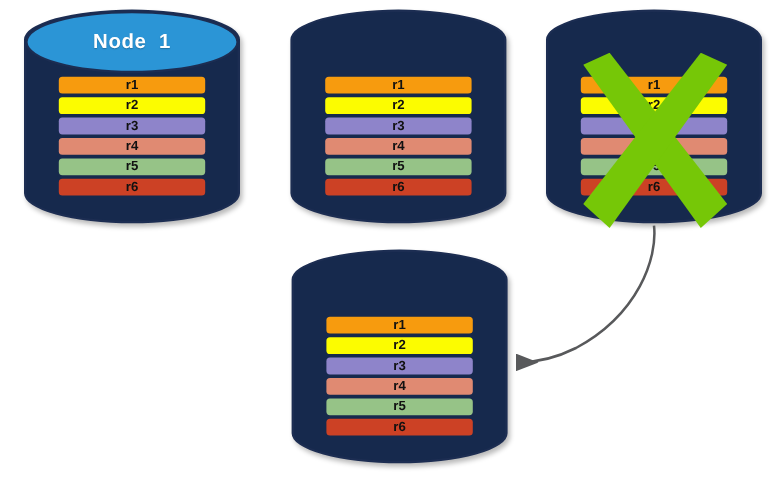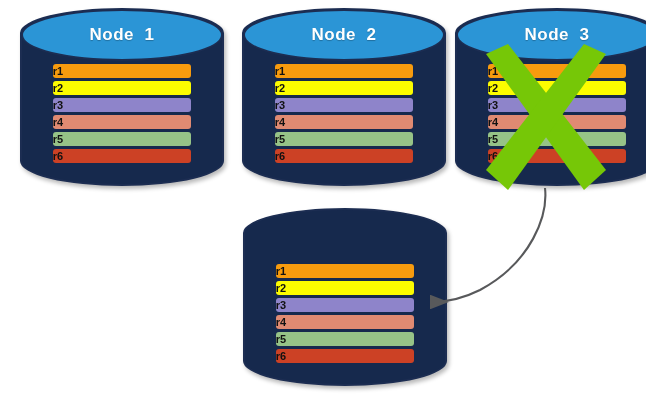--- a/index.html
+++ b/index.html
@@ -12,21 +12,20 @@
     width: 646px;
     height: 402px;
     background: #ffffff;
     overflow: hidden;
     font-family: "Liberation Sans", sans-serif;
   }
 
   
   .node {
     position: absolute;
-    padding-left: 24px;
   }
   .node-body {
     position: absolute;
     left: 0;
     top: 0;
     width: 100%;
     height: 100%;
     background: #16294d;
     border-radius: 50% / 14%;
     border: 2px solid #1c2d52;
@@ -62,21 +61,21 @@
     top: 56px;
     display: flex;
     flex-direction: column;
     gap: 3px;
   }
   .row-bar {
     height: 14px;
     border-radius: 3px;
     display: flex;
     align-items: center;
-    justify-content: flex-start;
+    justify-content: center;
     color: #111111;
     font-size: 11px;
     font-weight: bold;
     line-height: 1;
     box-sizing: border-box;
   }
 
   
   .x-overlay {
     position: absolute;
@@ -120,23 +119,20 @@
           <span>r5</span>
         </div>
       <div class="row-bar" style="background:#cc4125;">
           <span>r6</span>
         </div>
     </div>
   </div>
 
   <div class="node" style="left:242px; top:8px; width:180px; height:178px;">
     <div class="node-body"></div>
-    <div class="node-top">
-      <span class="node-title">Node  2</span>
-    </div>
     <div class="rows">
       <div class="row-bar" style="background:#f79b0e;">
           <span>r1</span>
         </div>
       <div class="row-bar" style="background:#fcfc00;">
           <span>r2</span>
         </div>
       <div class="row-bar" style="background:#8e84ca;">
           <span>r3</span>
         </div>
@@ -147,23 +143,20 @@
           <span>r5</span>
         </div>
       <div class="row-bar" style="background:#cc4125;">
           <span>r6</span>
         </div>
     </div>
   </div>
 
   <div class="node" style="left:455px; top:8px; width:180px; height:178px;">
     <div class="node-body"></div>
-    <div class="node-top">
-      <span class="node-title">Node  3</span>
-    </div>
     <div class="rows">
       <div class="row-bar" style="background:#f79b0e;">
           <span>r1</span>
         </div>
       <div class="row-bar" style="background:#fcfc00;">
           <span>r2</span>
         </div>
       <div class="row-bar" style="background:#8e84ca;">
           <span>r3</span>
         </div>

